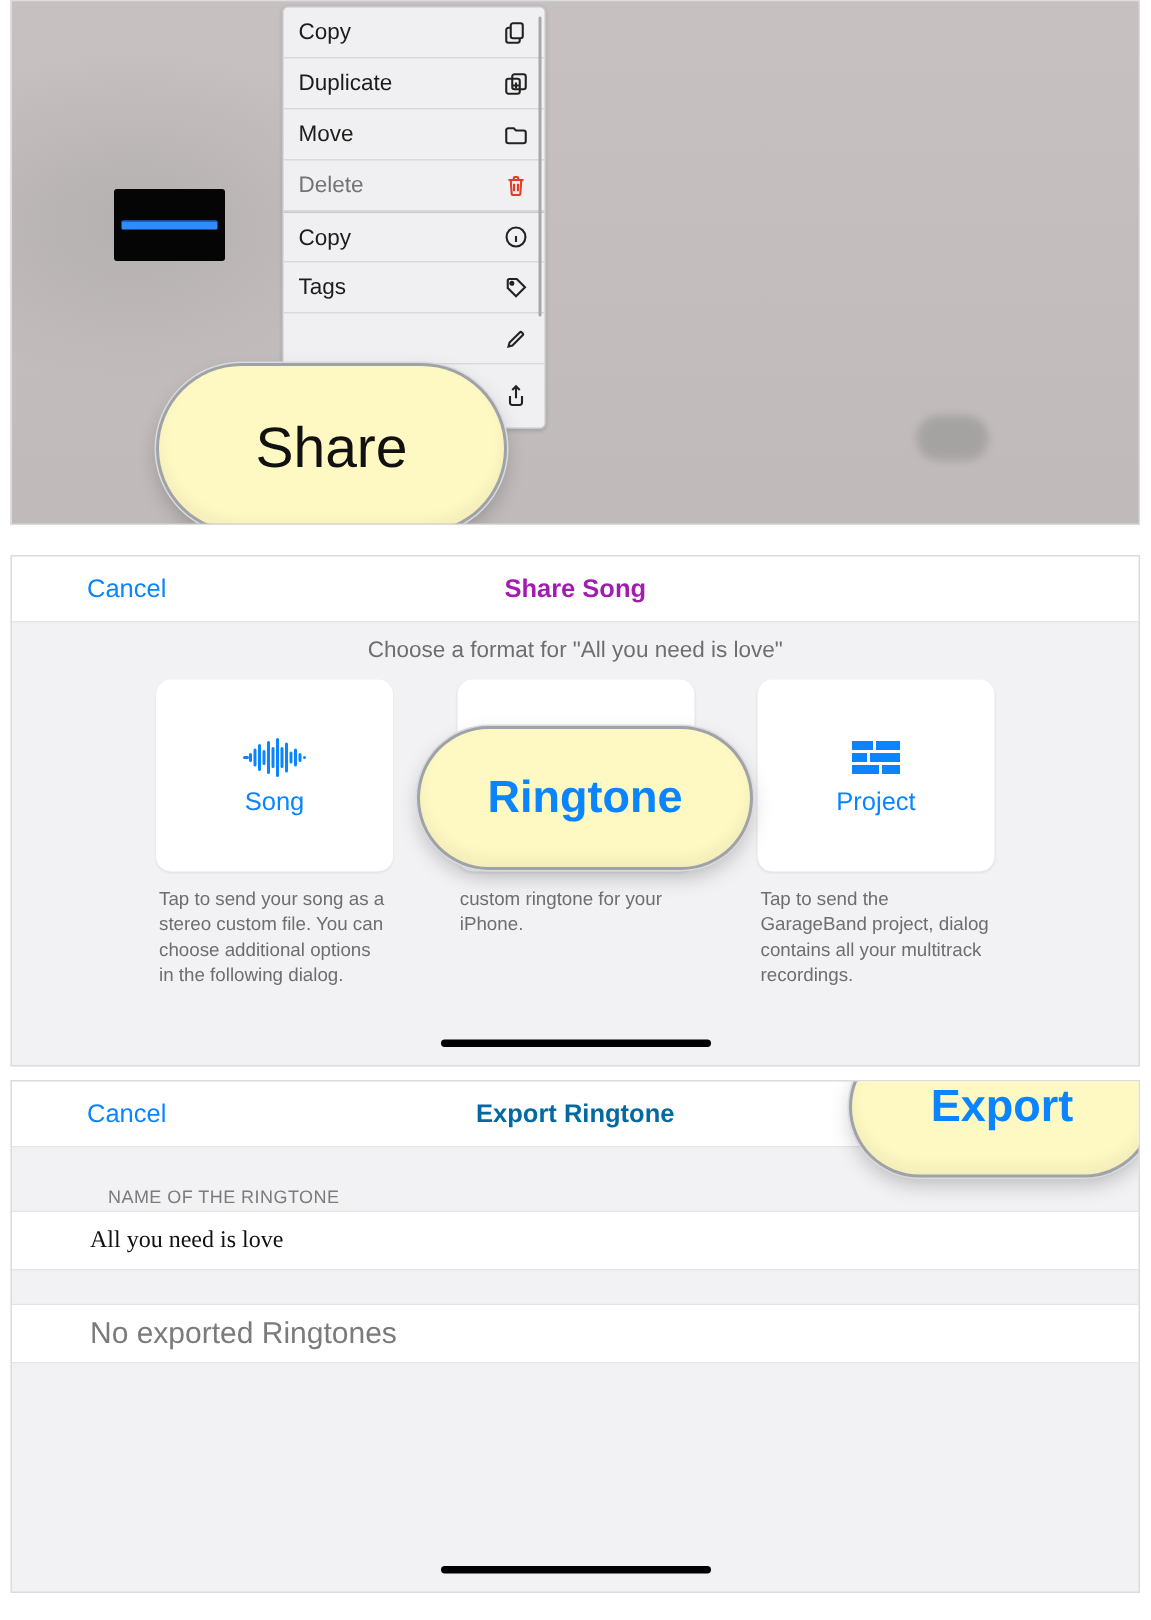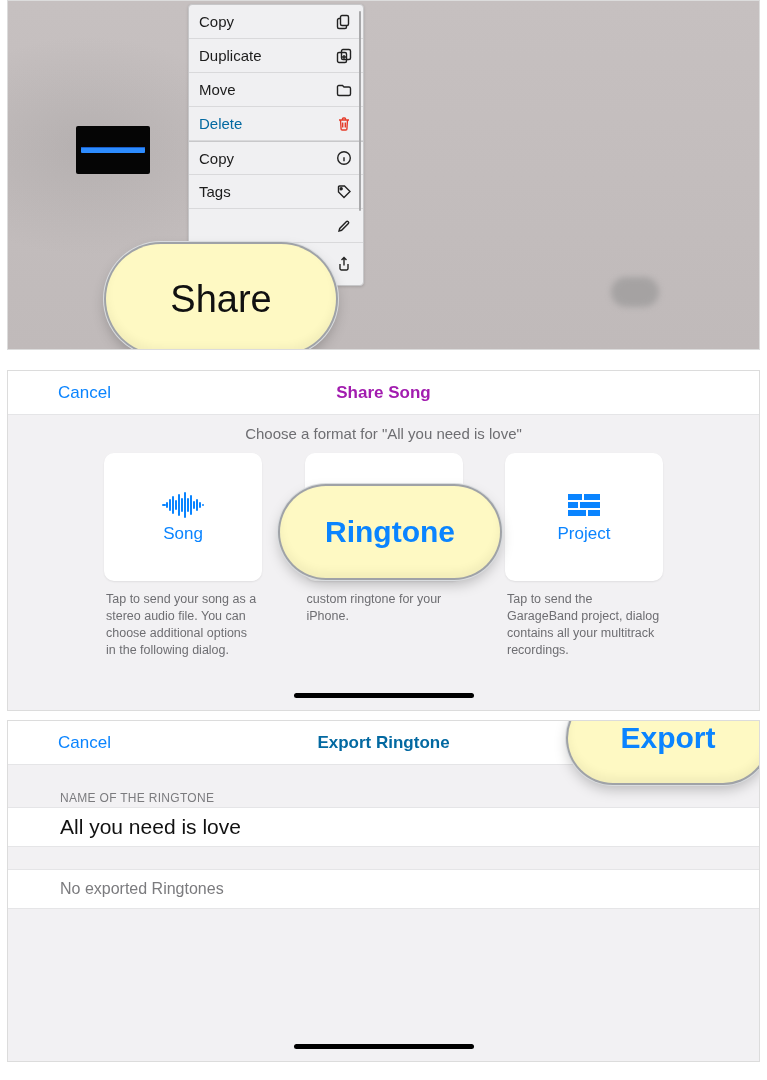--- a/index.html
+++ b/index.html
@@ -28,21 +28,21 @@
     position:absolute; left:180px; top:3px; width:176px;
     background:#f0f0f2; border-radius:4px; border:1px solid #c7c7c9; box-shadow:0 1px 3px rgba(0,0,0,.15);
     font-size:15px;
   }
   .ctxmenu .row {
     display:flex; justify-content:space-between; align-items:center;
     height:34px; padding:0 10px 0 10px; border-bottom:1px solid #d9d9db;
     color:#1c1c1c;
   }
   .ctxmenu .row:last-child { border-bottom:0; }
-  .ctxmenu .danger { color:#0369a1; }
+  .ctxmenu .danger { color:#737373; }
   .ctxmenu .danger svg path, .ctxmenu .danger svg rect { stroke:#e53c2a; }
   .ctxmenu .scroll { position:absolute; right:2px; top:6px; width:2px; height:200px; background:#a8a8aa; border-radius:1px; }
   .icon-slot { width:18px; display:flex; justify-content:center; }
   .icon-slot svg { width:16px; height:16px; }
   .callout {
     position:absolute;
     border-radius:999px;
     background:#fef9c3;
     box-shadow:0 0 0 2px #9fa2a7, 0 0 0 3px #d9dcdf, 0 6px 14px rgba(0,0,0,.25), inset 0 -6px 10px rgba(0,0,0,.05);
     display:flex; align-items:center; justify-content:center;
@@ -62,23 +62,23 @@
   .tile svg { width:44px; height:30px; }
   .card .desc { margin-top:10px; font-size:12.5px; line-height:1.35; color:#6e6e72; text-align:left; padding:0 2px; }
   .homebar2 { position:absolute; bottom:12px; left:50%; transform:translateX(-50%); width:180px; height:5px; background:#000; border-radius:3px; }
   .callout-ring { left:272px; top:115px; width:220px; height:92px; font-size:30px; color:#0a84ff; font-weight:600; }
   
   .p3 { left:7px; top:720px; width:753px; height:342px; background:#f2f1f3; }
   .p3 .nav { position:absolute; top:0; left:0; right:0; height:44px; background:#fff; border-bottom:1px solid #e5e5e7; }
   .p3 .nav .left { position:absolute; left:50px; top:12px; color:#0a84ff; font-size:17px; }
   .p3 .nav .title { position:absolute; left:0; right:0; top:12px; text-align:center; font-weight:600; font-size:17px; color:#0369a1; }
   .p3 .nav .right { position:absolute; right:50px; top:12px; color:#0a84ff; font-size:17px; }
-  .sectionhdr { position:absolute; left:52px; top:70px; font-size:12px; color:#7b7b7e; letter-spacing:.3px; }
-  .fieldrow { position:absolute; left:0; right:0; top:86px; height:40px; background:#fff; border-top:1px solid #e5e5e7; border-bottom:1px solid #e5e5e7; padding-left:52px; display:flex; align-items:center; font-size:21px; color:#111; }
-  .emptyrow { position:absolute; left:0; right:0; top:148px; height:40px; background:#fff; border-top:1px solid #e5e5e7; border-bottom:1px solid #e5e5e7; padding-left:52px; display:flex; align-items:center; font-size:16px; color:#7b7b7e; }
+  .sectionhdr { position:absolute; left:64px; top:70px; font-size:12px; color:#7b7b7e; letter-spacing:.3px; }
+  .fieldrow { position:absolute; left:0; right:0; top:86px; height:40px; background:#fff; border-top:1px solid #e5e5e7; border-bottom:1px solid #e5e5e7; padding-left:52px; display:flex; align-items:center; font-size:16px; color:#111;font-family:Liberation Serif, serif; }
+  .emptyrow { position:absolute; left:0; right:0; top:148px; height:40px; background:#fff; border-top:1px solid #e5e5e7; border-bottom:1px solid #e5e5e7; padding-left:52px; display:flex; align-items:center; font-size:20px; color:#7b7b7e; }
   .homebar3 { position:absolute; bottom:12px; left:50%; transform:translateX(-50%); width:180px; height:5px; background:#000; border-radius:3px; }
   .callout-export { left:560px; top:-28px; width:200px; height:90px; font-size:30px; color:#0a84ff; font-weight:600; z-index: 20; }
   
   .knob { position:absolute; right:100px; bottom:42px; width:48px; height:30px; background:#8f8f8f; border-radius:16px; filter:blur(3px); opacity:.55; }
 </style>
 </head>
 <body>
 
 <div class="panel p1">
   <div class="blurlay"></div>
@@ -175,21 +175,21 @@
   <div class="cards">
     <div class="card">
       <div class="tile">
         <span>
           <svg viewBox="0 0 44 30" fill="none" stroke="#0a84ff" stroke-width="2" stroke-linecap="round">
             <path d="M2 15h2M6 13v4M9 10v10M12 7v16M15 11v8M18 5v20M21 9v12M24 3v24M27 9v12M30 6v18M33 12v6M36 10v10M39 13v4M42 15h0"></path>
           </svg>
         </span>
         <span class="lbl">Song</span>
       </div>
-      <div class="desc">Tap to send your song as a stereo audio file. You can choose additional options in the following dialog.</div>
+      <div class="desc">Tap to send your song as a stereo custom file. You can choose additional options in the following dialog.</div>
     </div>
 
     <div class="card">
       <div class="tile">
         <span>
           <svg viewBox="0 0 44 30" fill="none" stroke="#0a84ff" stroke-width="2">
               <path d="M22 4a8 8 0 0 1 8 8v6l3 4H11l3-4v-6a8 8 0 0 1 8-8zM18 26a4 4 0 0 0 8 0"></path>
             </svg>
         </span>
         <span class="lbl">Ringtone</span>

